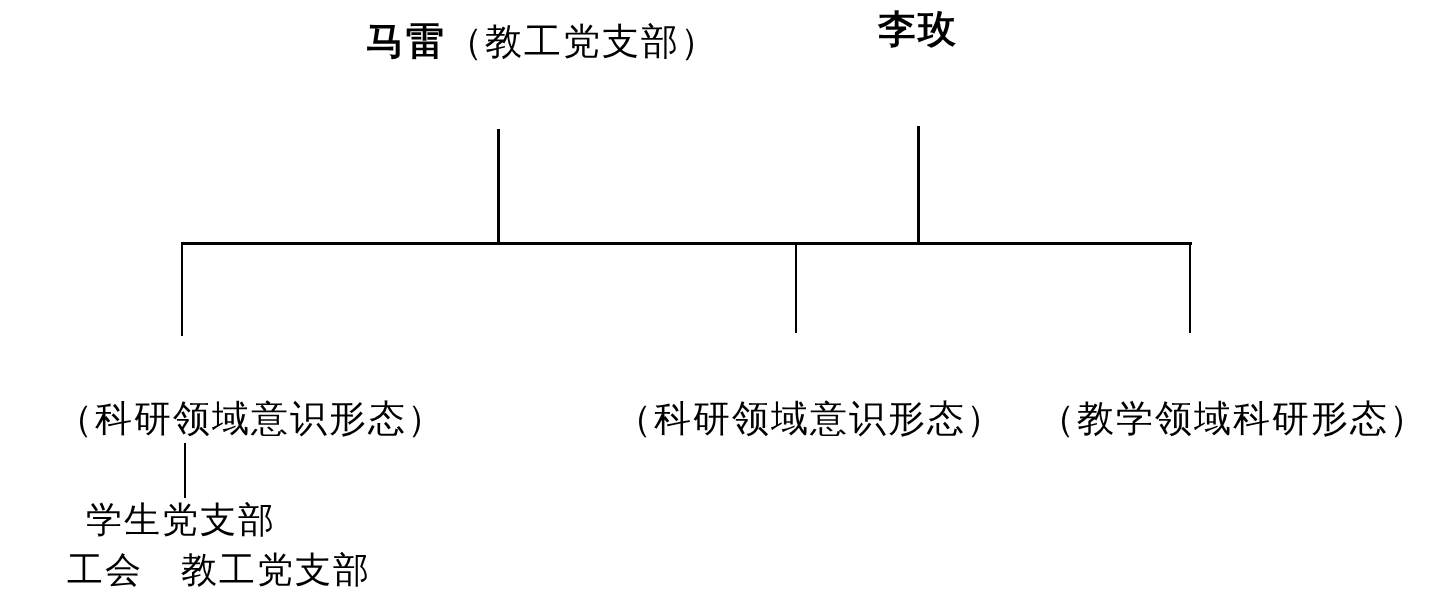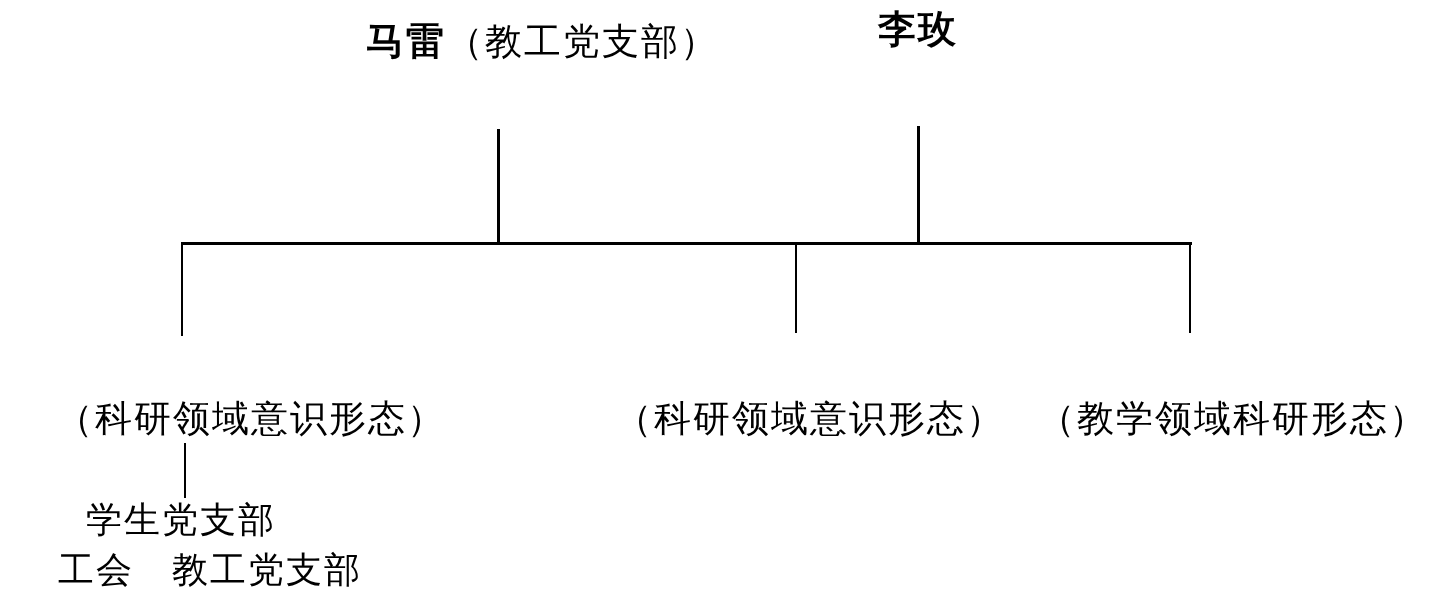--- a/index.html
+++ b/index.html
@@ -52,21 +52,21 @@
   
   .pos-top-left   { left: 366px;  top: 21px;  }
   .pos-top-right  { left: 878px;  top: 9px;  }
   .pos-zhou-name  { left: 110px;  top: 351px; }
   .pos-zhou-role  { left: 56px;   top: 399px; }
   .pos-chen-name  { left: 764px;  top: 351px; }
   .pos-chen-role  { left: 601px;  top: 399px; margin-left: 14px; }
   .pos-liu-name   { left: 1171px; top: 351px; }
   .pos-liu-role   { left: 1038px; top: 399px; }
   .pos-sub1       { left: 86px;   top: 501px; }
-  .pos-sub2       { left: 58px;   top: 551px; }
+  .pos-sub2       { left: 67px;   top: 551px; }
 </style>
 </head>
 <body>
 
 <div class="canvas">
 
   <div class="txt pos-top-left"><span class="name">马雷</span><span class="role">（教工党支部）</span></div>
 
   <div class="txt name pos-top-right">李玫</div>
 

